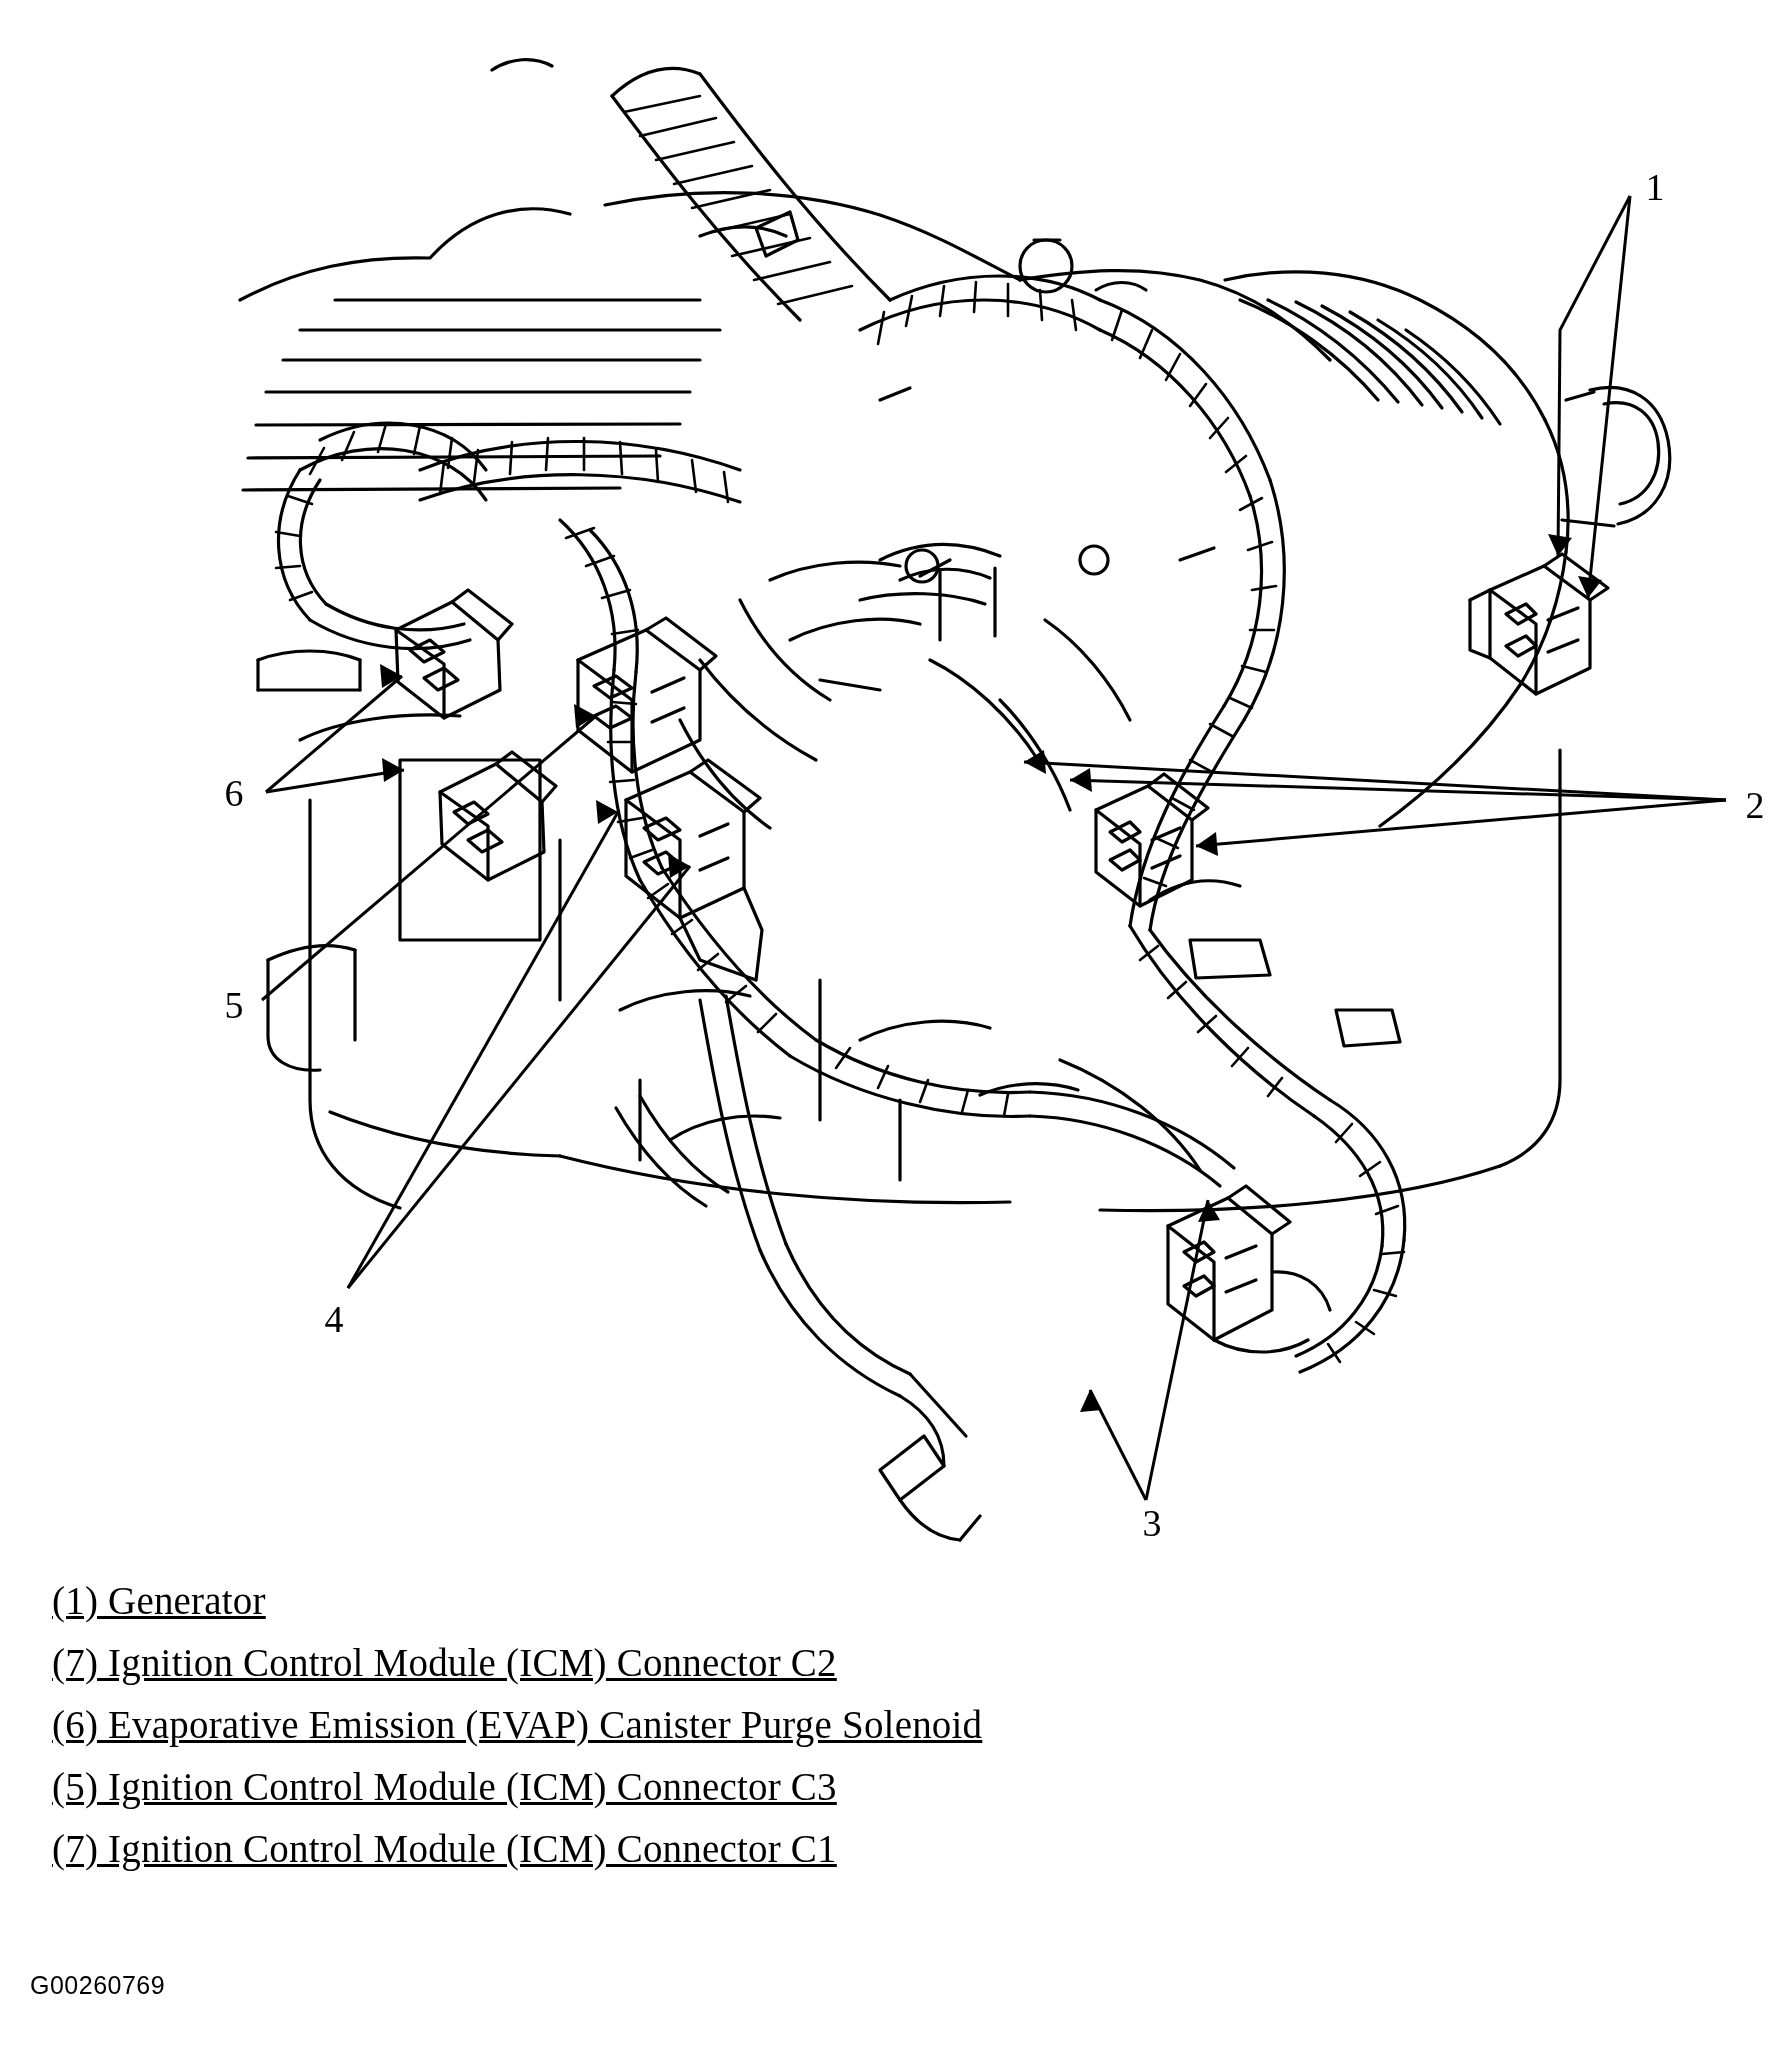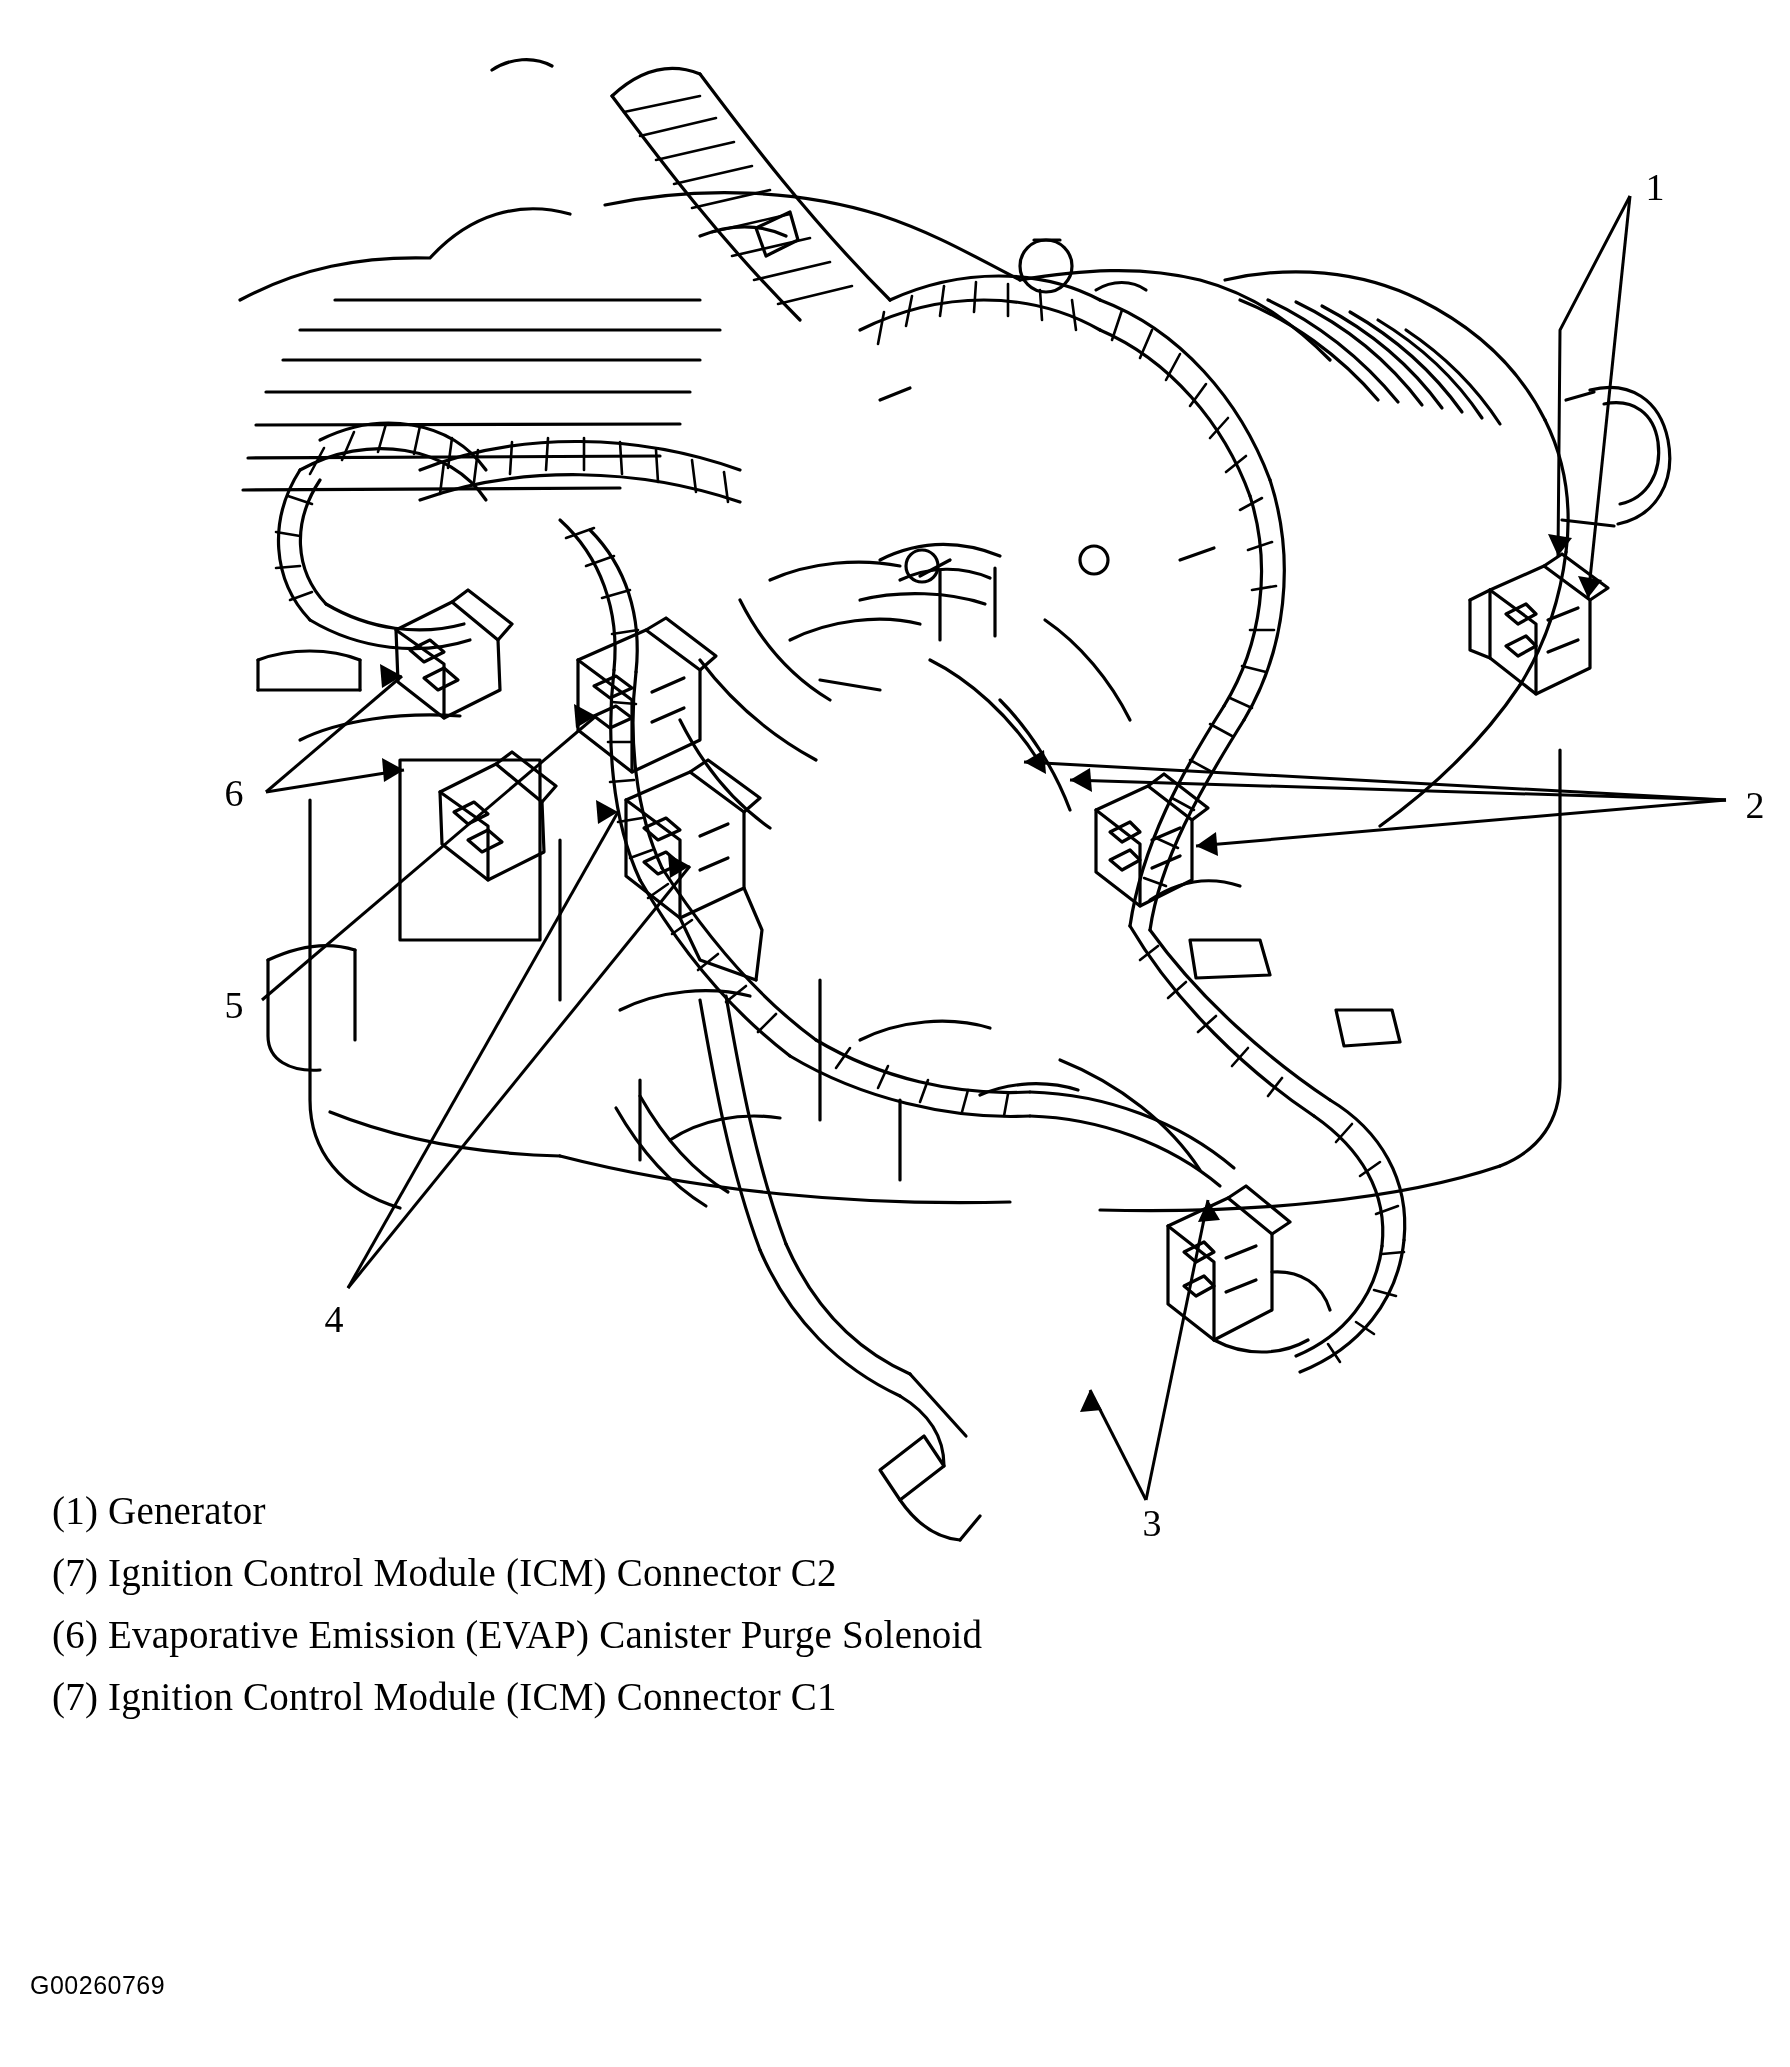--- a/index.html
+++ b/index.html
@@ -26,22 +26,23 @@
     top: 0;
     width: 1790px;
     height: 1560px;
   }
   .diagram-area svg {
     display: block;
   }
   .legend {
     position: absolute;
     left: 52px;
-    top: 1480px;
+    top: 1570px;
     width: 1500px;
+    text-decoration: underline;
   }
   .legend-item {
     font-family: "Liberation Serif", serif;
     font-size: 39px;
     line-height: 62px;
     color: #000;
     white-space: nowrap;
     letter-spacing: 0.2px;
   }
   .figure-id {
@@ -436,18 +437,19 @@
         <text class="callout-text" x="234" y="1018" text-anchor="middle">5</text>
         <text class="callout-text" x="234" y="806" text-anchor="middle">6</text>
       </g>
     </svg>
   </div>
 
   <div class="legend">
     <div class="legend-item">(1) Generator</div>
     <div class="legend-item">(7) Ignition Control Module (ICM) Connector C2</div>
     <div class="legend-item">(6) Evaporative Emission (EVAP) Canister Purge Solenoid</div>
+    <div class="legend-item">(5) Ignition Control Module (ICM) Connector C3</div>
     <div class="legend-item">(7) Ignition Control Module (ICM) Connector C1</div>
   </div>
 
   <div class="figure-id">G00260769</div>
 
 </div>
 
 </body></html>

